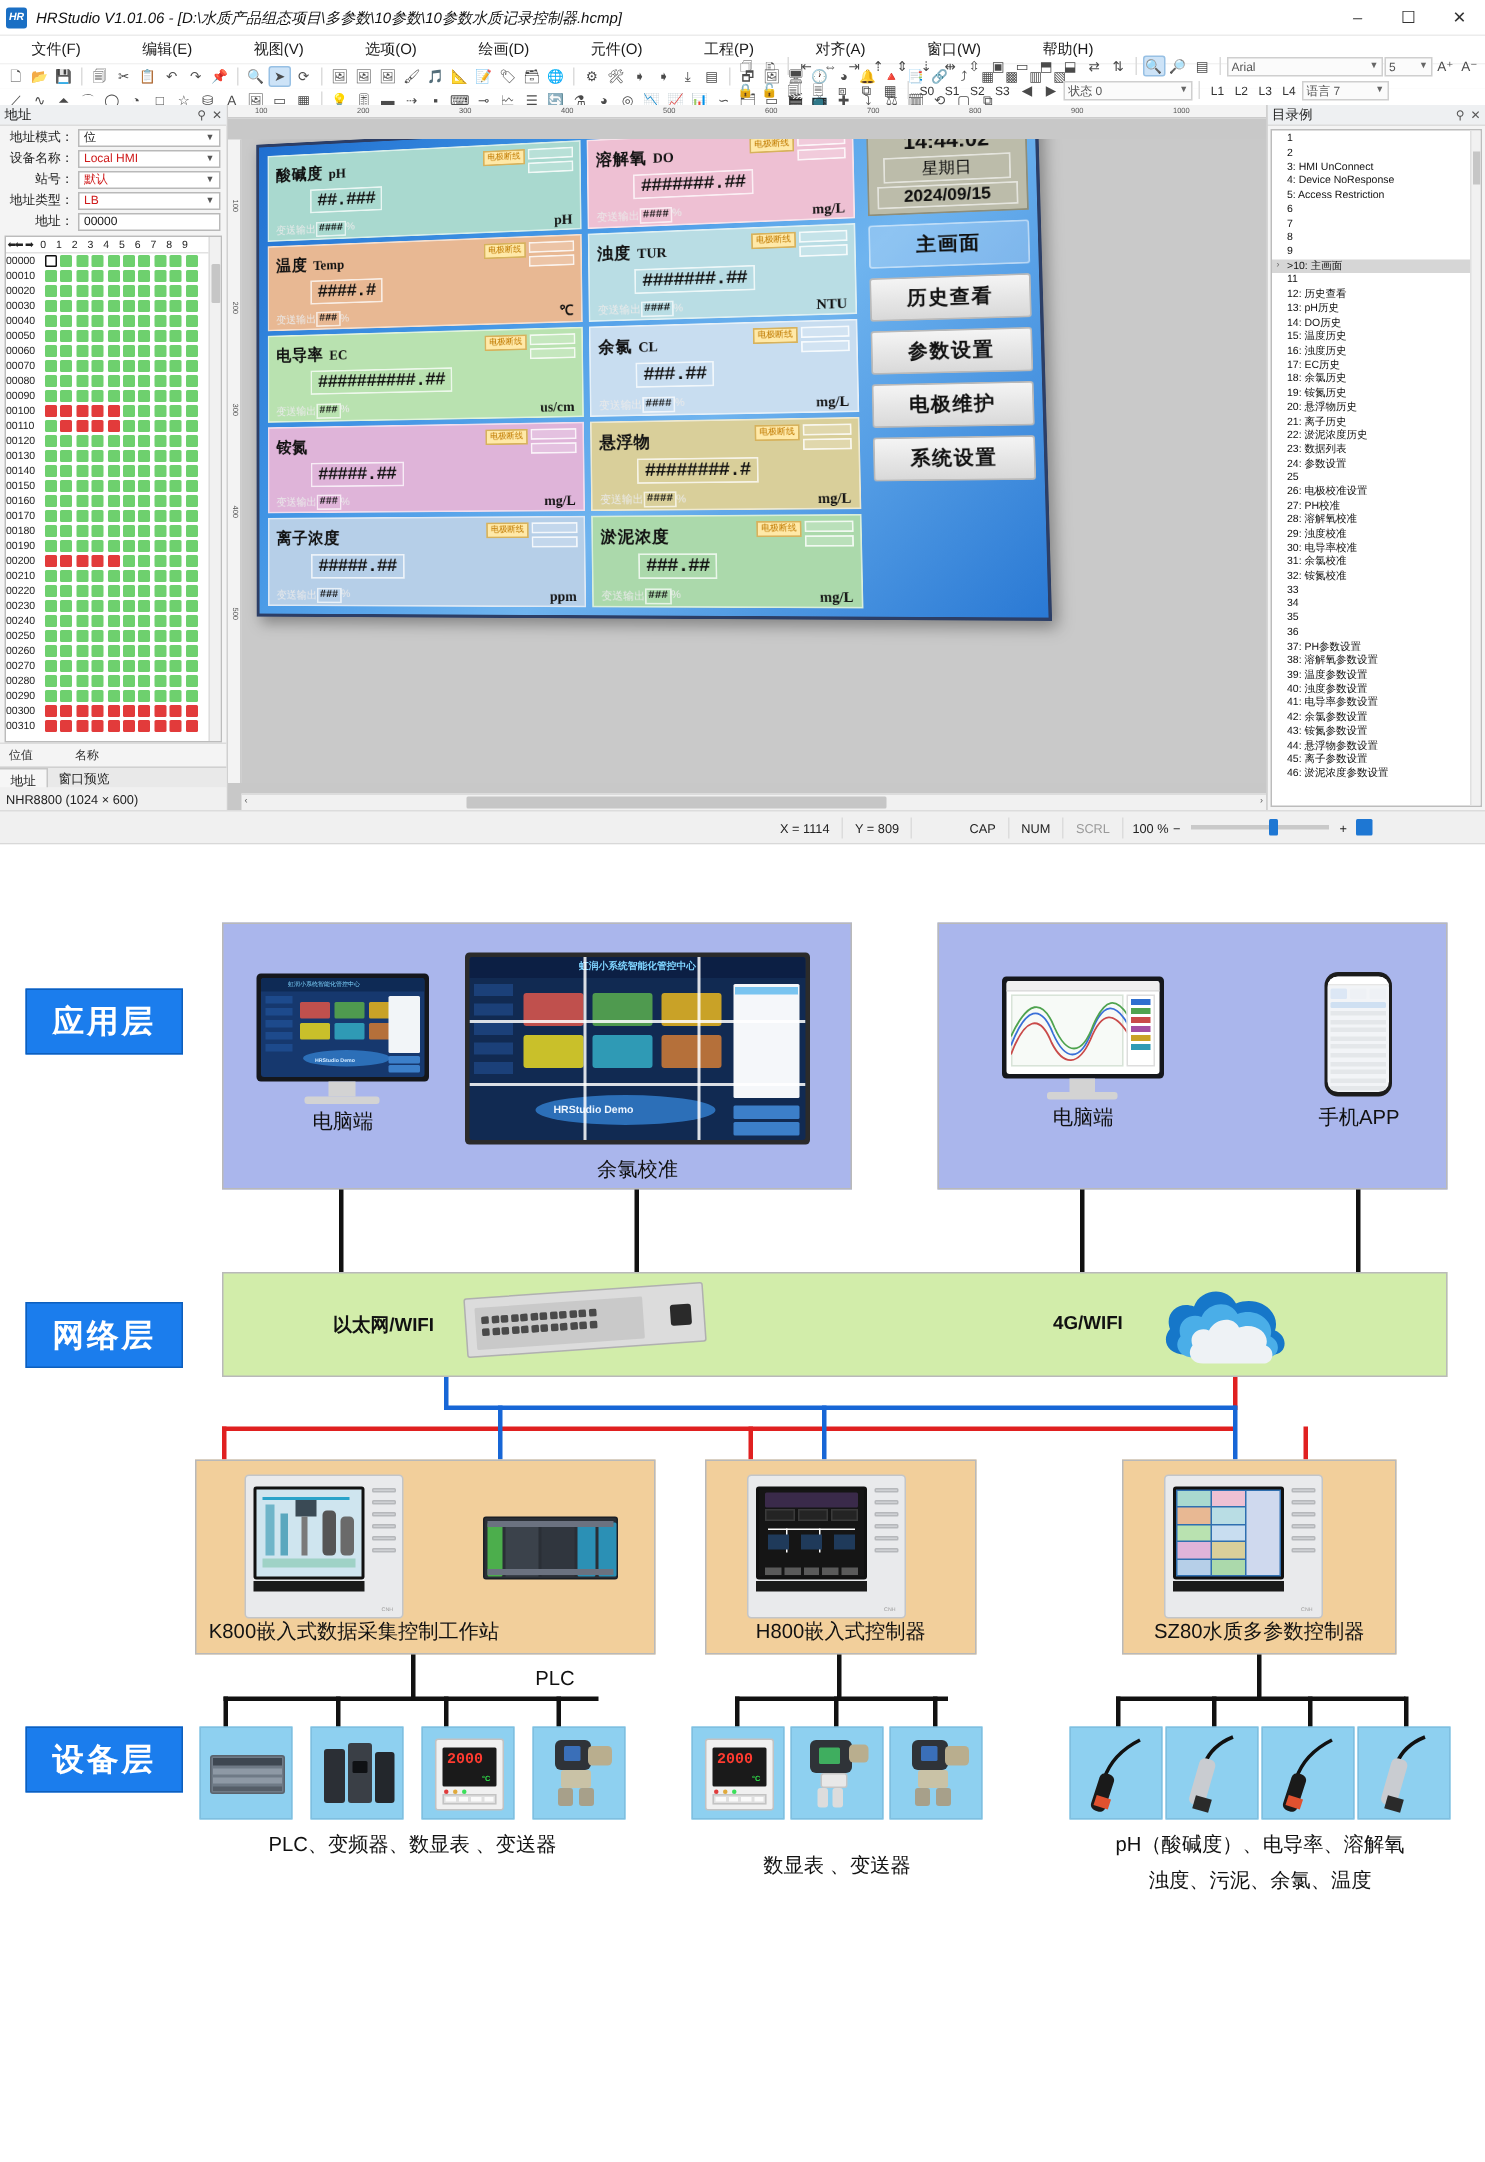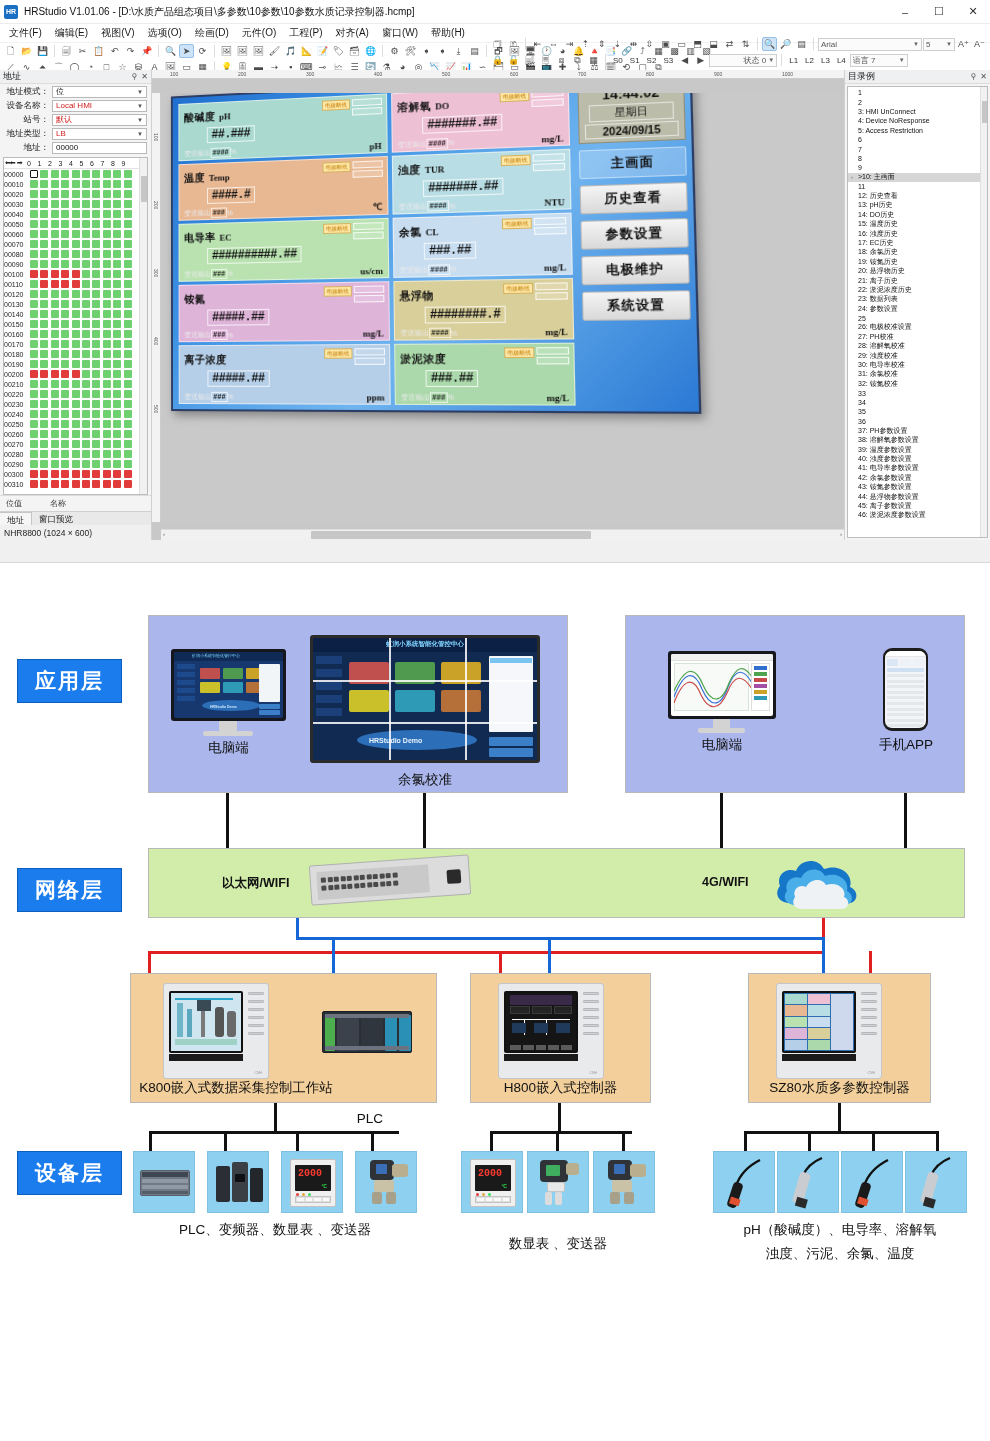--- a/index.html
+++ b/index.html
@@ -19,38 +19,39 @@
     border-bottom: 1px solid #d8d8d8;
     overflow: hidden;
   }
 
   
   .titlebar {
     height: 24px; background: #ffffff;
     display: flex; align-items: center;
     border-bottom: 1px solid #ececec;
     padding-left: 4px;
+    font-style: italic;
   }
   .tb-logo {
     width: 14px; height: 14px; border-radius: 2px;
     background: #1a6fc4; color:#fff; font-size:7px;
     display:flex; align-items:center; justify-content:center;
     margin-right: 6px; font-weight: bold;
   }
   .tb-title { font-size: 10px; color:#111; white-space:nowrap; }
   .tb-btns { margin-left:auto; display:flex; }
   .tb-btns div {
     width: 34px; height: 24px; display:flex; align-items:center;
     justify-content:center; font-size: 11px; color:#333;
   }
 
   
   .menubar {
     height: 19px; background:#ffffff; display:flex; align-items:center;
-    padding-left: 9px; border-bottom:1px solid #f2f2f2;
+    padding-left: 21px; border-bottom:1px solid #f2f2f2;gap:28px;
   }
   .menubar span { font-size: 10px; color:#1a1a1a; margin-right: 13px; white-space:nowrap; }
 
   
   .toolbar {
     height: 16px; background:#ffffff; display:flex; align-items:center;
     padding-left: 3px; gap:1px;
   }
   .tbtn {
     width: 15px; height:14px; border-radius:2px;
@@ -419,21 +420,21 @@
     <div class="tbtn">⧈</div>
     <div class="tbtn">⧉</div>
     <div class="tbtn">▦</div>
     <div class="tsep"></div>
     <div class="lblbtn">S0</div>
     <div class="lblbtn">S1</div>
     <div class="lblbtn">S2</div>
     <div class="lblbtn">S3</div>
     <div class="tbtn">◀</div>
     <div class="tbtn">▶</div>
-    <div class="combo" style="width:68px;text-align:right;">
+    <div class="combo" style="width:86px;">
       <span class="cv">状态 0</span>
       <span class="ca">▼</span>
     </div>
     <div class="tsep"></div>
     <div class="lblbtn">L1</div>
     <div class="lblbtn">L2</div>
     <div class="lblbtn">L3</div>
     <div class="lblbtn">L4</div>
     <div class="combo" style="width:58px;">
       <span class="cv">语言 7</span>
@@ -1219,20 +1220,38 @@
               <span>46: 淤泥浓度参数设置</span>
             </div>
           </div>
         <div class="tsc">
             <i></i>
           </div>
       </div>
     </div>
   </div>
 
+  <div class="statusbar">
+    <div style="width:512px"></div>
+    <div class="cellx">X = 1114</div>
+    <div class="cellx">Y = 809</div>
+    <div style="width:30px"></div>
+    <div class="cellx">CAP</div>
+    <div class="cellx">NUM</div>
+    <div class="cellx grey">SCRL</div>
+    <div style="display:flex; align-items:center; padding-left:6px;">
+      <span>100 %</span>
+      <span style="margin:0 3px">−</span>
+      <div class="zoomslider">
+          <i></i>
+        </div>
+      <span style="margin:0 3px">+</span>
+      <div class="fitbtn"></div>
+    </div>
+  </div>
 </div>
 
 <div class="diagram">
 
 
   <div class="layer-badge" style="left:17px; top:96px;">应用层</div>
 
   <div class="band app" style="left:148px; top:52px; width:420px; height:178px;"></div>
   <div class="band app" style="left:625px; top:52px; width:340px; height:178px;"></div>
 

